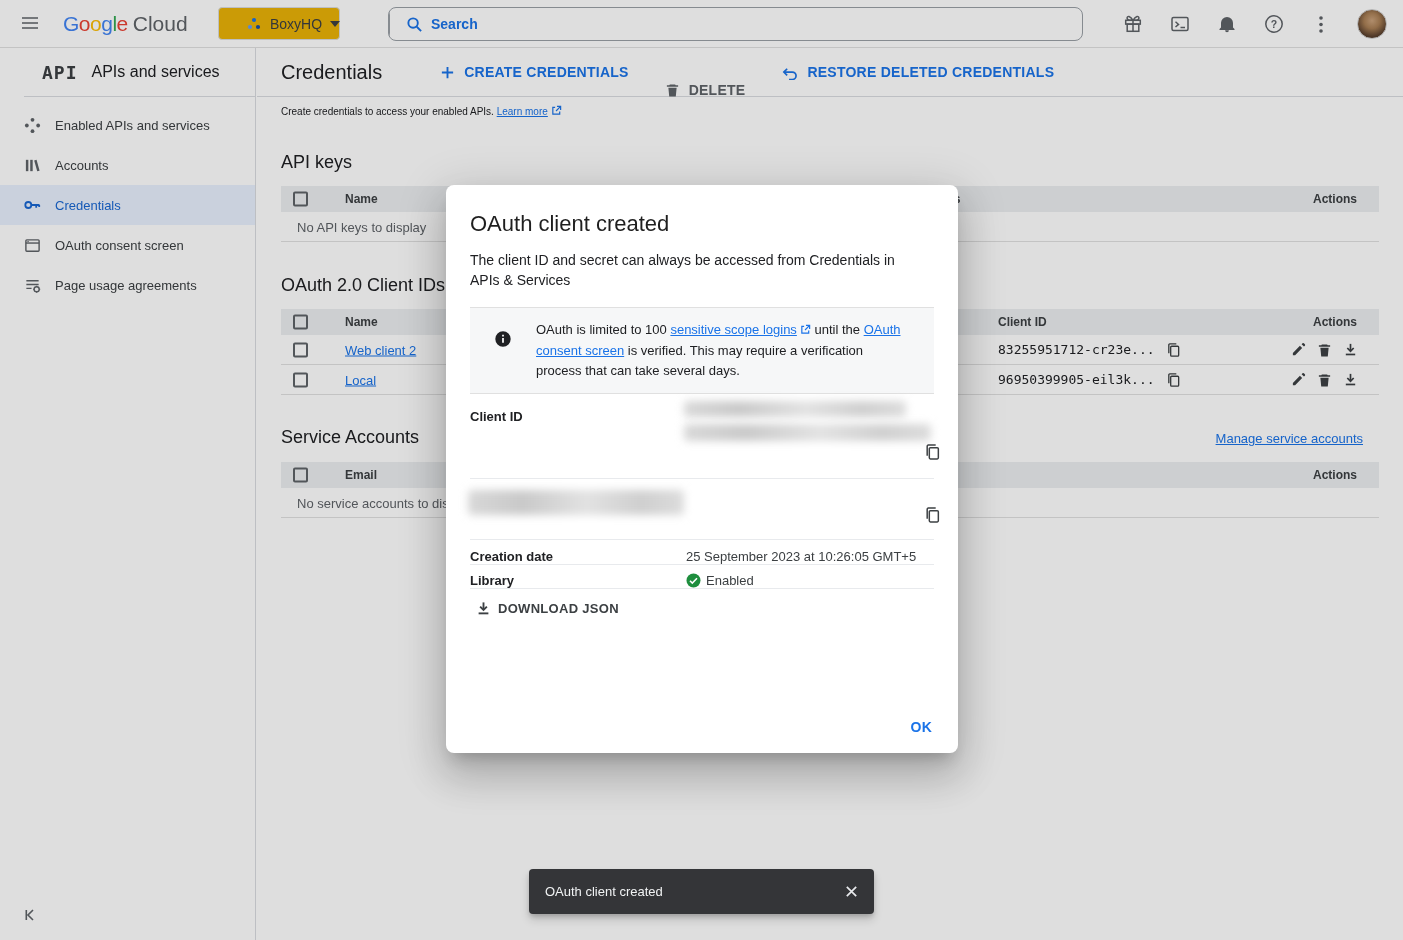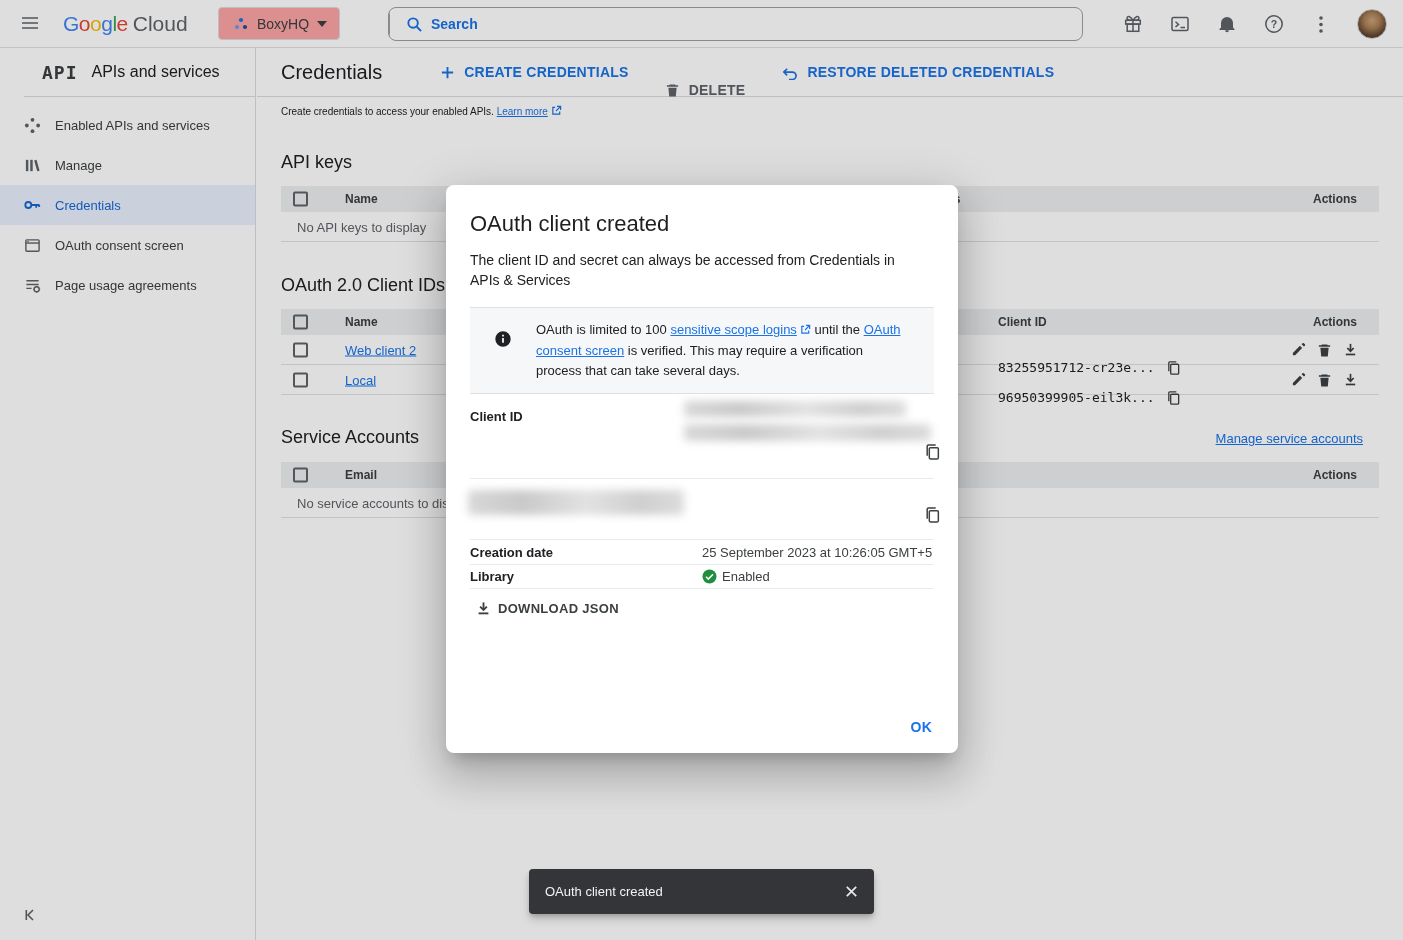--- a/index.html
+++ b/index.html
@@ -7,21 +7,21 @@
   body { font-family:"Liberation Sans",sans-serif; background:#fff; overflow:hidden; color:#202124; }
   button { background:none; border:none; font-family:inherit; padding:0; cursor:pointer; }
   .app { position:relative; width:1403px; height:940px; background:#fff; }
 
   
   .topbar { position:absolute; top:0; left:0; right:0; height:48px; background:#fff; border-bottom:1px solid #e0e0e0; z-index:1; }
   .hamburger { position:absolute; left:21px; top:14px; }
   .gc-logo { position:absolute; left:63px; top:12px; font-size:21px; display:flex; gap:5px; cursor:pointer; }
   .gc-word { font-weight:500; letter-spacing:-0.5px; }
   .gc-cloud { color:#5f6368; }
-  .project-select { position:absolute; left:218px; top:7px; height:33px; width:122px; border:1px solid #dadce0; border-radius:4px; background:#fca5a5; display:flex; align-items:center; gap:8px; padding:0 14px; }
+  .project-select { position:absolute; left:218px; top:7px; height:33px; width:122px; border:1px solid #dadce0; border-radius:4px; background:#eab308; display:flex; align-items:center; gap:8px; padding:0 27px; }
   .proj-label { font-size:14px; color:#3c4043; flex:1; text-align:left; }
   .searchbar { position:absolute; left:388px; top:7px; width:695px; height:34px; border:1px solid #9aa0a6; border-radius:8px; background:#fff; display:flex; align-items:stretch; overflow:hidden; }
   .search-input { flex:1; border:none; outline:none; padding:0 16px; font-size:14px; font-family:inherit; color:#202124; background:transparent; }
   .search-input::placeholder { color:#5f6368; }
   .search-btn { display:flex; align-items:center; gap:8px; padding:0 16px; border-left:1px solid #9aa0a6; color:#1a73e8; font-size:14px; font-weight:bold; }
   .topbar-right { position:absolute; right:16px; top:0; height:48px; display:flex; align-items:center; gap:25px; }
   .tb-icon { display:flex; align-items:center; justify-content:center; width:22px; height:22px; }
   .avatar { width:30px; height:30px; border-radius:50%; background:radial-gradient(circle at 50% 38%, #caa27c 0%, #a97f55 35%, #5d4330 70%, #3a2a1d 100%); border:1px solid #d0d0d0; cursor:pointer; }
 
   
@@ -58,42 +58,42 @@
   .gtable-row { position:relative; height:30px; border-bottom:1px solid #e0e0e0; font-size:13px; color:#3c4043; }
   .vcent { position:absolute; top:50%; transform:translateY(-50%); }
   .cbx { position:absolute; left:12px; top:50%; transform:translateY(-50%); width:15px; height:15px; border:2px solid #5f6368; border-radius:2px; background:transparent; cursor:pointer; }
   .col-name  { left:64px; }
   .col-restrictions { left:610px; }
   .col-clientid { left:717px; }
   .col-actions { right:22px; }
   .col-email { left:64px; }
   .empty-cell { left:16px; color:#5f6368; }
   .cell-name { left:64px; font-size:13px; }
-  .cell-clientid { left:717px; display:flex; align-items:center; gap:10px; font-family:"DejaVu Sans Mono",monospace; font-size:13px; color:#202124;margin-top:18px; }
+  .cell-clientid { left:717px; display:flex; align-items:center; gap:10px; font-family:"DejaVu Sans Mono",monospace; font-size:13px; color:#202124; }
   .cell-actions { right:20px; display:flex; align-items:center; gap:8px; color:#3c4043; }
   .act-btn { width:18px; height:18px; display:flex; align-items:center; justify-content:center; color:#3c4043; }
   .copy-ic-btn { width:18px; height:18px; display:flex; align-items:center; justify-content:center; color:#3c4043; }
 
   
   .scrim { position:absolute; inset:0; background:rgba(0,0,0,0.13); z-index:10; }
   .dialog { position:absolute; left:446px; top:185px; width:512px; height:568px; background:#fff; border-radius:8px; padding:24px; z-index:20;
             box-shadow:0 11px 15px -7px rgba(0,0,0,.2), 0 24px 38px 3px rgba(0,0,0,.14), 0 9px 46px 8px rgba(0,0,0,.12); }
   .dialog-title { font-size:22px; font-weight:400; color:#1f1f1f; margin-top:2px; }
   .dialog-subtitle { margin-top:13px; font-size:14px; line-height:20px; color:#202124; max-width:445px; }
   .info-box { margin-top:17px; background:#f6f7f8; border-top:1px solid #e0e0e0; border-bottom:1px solid #e0e0e0; display:flex; gap:24px; padding:12px 24px; }
   .info-icon { flex:0 0 18px; margin-top:10px; color:#202124; }
   .info-text { font-size:13px; line-height:20px; color:#202124; }
   .field-row { display:flex; border-bottom:1px solid #e8eaed; position:relative; }
   .field-label { width:216px; font-weight:bold; font-size:13px; color:#202124; }
   .field-value { flex:1; position:relative; font-size:13px; color:#3c4043; }
   .row-clientid { height:85px; }
   .row-clientid .field-label { padding-top:15px; }
   .row-secret { height:61px; }
   .row-secret .field-label { padding-top:14px; }
-  .row-creation, .row-status { align-items:center;gap:16px; }
+  .row-creation, .row-status { align-items:flex-end; }
   .row-creation { height:25px; }
   .row-status { height:24px; }
   .redact { position:absolute; border-radius:4px; filter:blur(4px);
             background:linear-gradient(90deg,#d8d8d8 0%,#c9c9c9 25%,#e2e2e2 55%,#cfcfcf 80%,#dcdcdc 100%); }
   .r1 { left:-2px; top:7px;  width:222px; height:16px; }
   .r2 { left:-2px; top:30px; width:247px; height:17px; }
   .r3 { left:-2px; top:11px; width:216px; height:25px; }
   .copy-btn { position:absolute; width:20px; height:20px; color:#3c4043; display:flex; align-items:center; justify-content:center; }
   .row-clientid .copy-btn { right:-8px; top:48px; }
   .row-secret .copy-btn { right:-8px; top:26px; }
@@ -202,21 +202,21 @@
         <span>Enabled APIs and services</span>
       </div>
       <div class="nav-item">
         <span class="nav-icon">
           <svg width="17" height="17" viewBox="0 0 18 18" fill="currentColor">
               <rect x="2" y="3" width="2.6" height="12"></rect>
               <rect x="6.6" y="3" width="2.6" height="12"></rect>
               <path d="M10.8 3.7l2.5-.7 3.2 11.5-2.5.7z"></path>
             </svg>
         </span>
-        <span>Manage</span>
+        <span>Accounts</span>
       </div>
       <div class="nav-item selected">
         <span class="nav-icon">
           <svg width="20" height="20" viewBox="0 0 20 20" fill="none" stroke="currentColor" stroke-width="1.8">
               <circle cx="6.3" cy="10" r="3"></circle>
               <path d="M9.3 10h8.2M14.2 10v2.8M17.2 10v2.1"></path>
             </svg>
         </span>
         <span>Credentials</span>
       </div>

